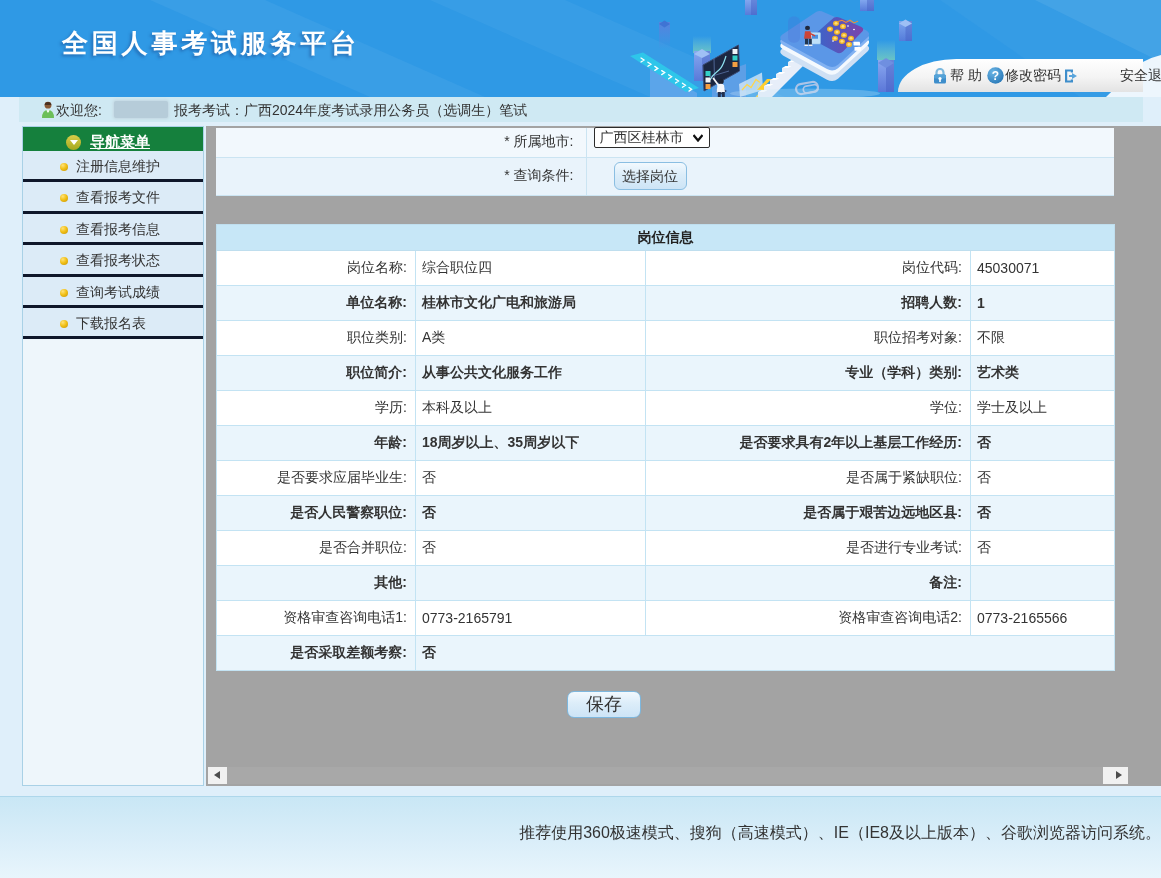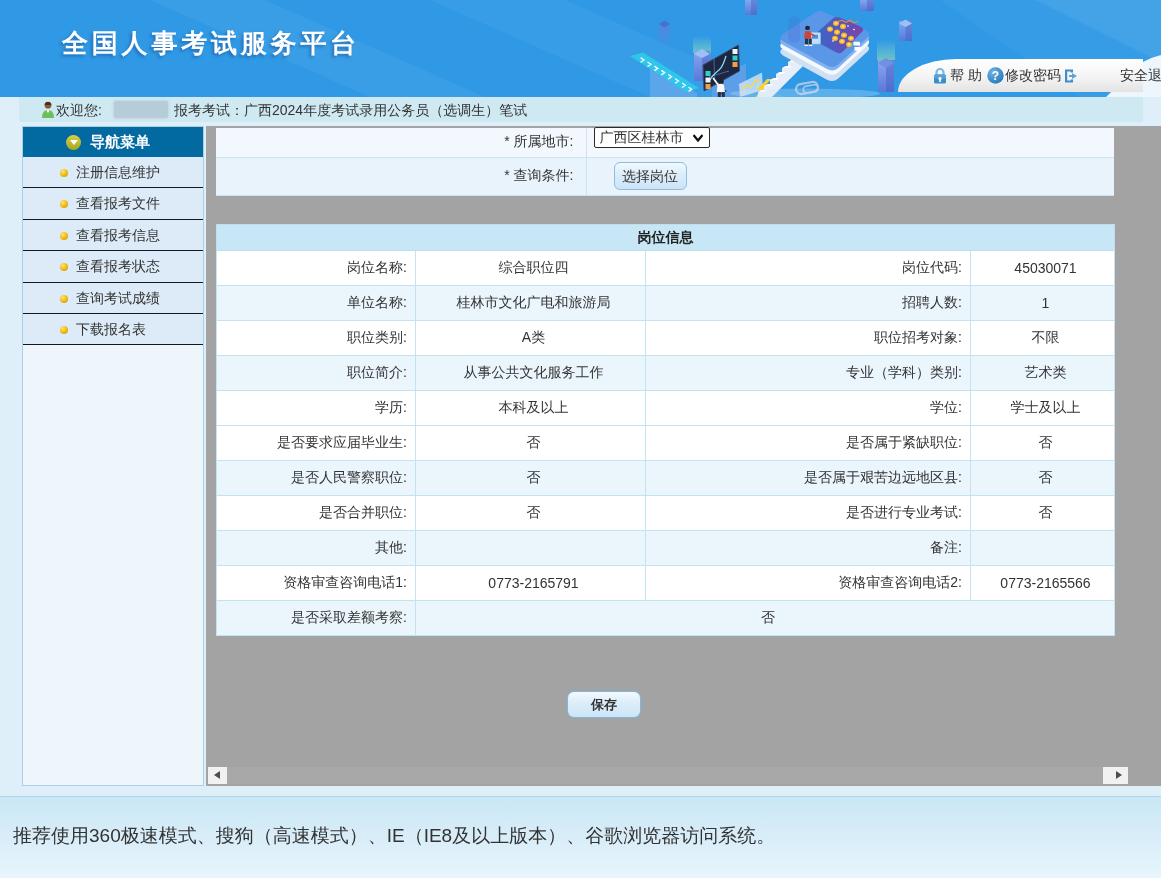--- a/index.html
+++ b/index.html
@@ -14,25 +14,25 @@
   #topbar .itm { position:absolute; top:0; height:33px; line-height:33px; font-size:14px; color:#333; white-space:nowrap; }
   #topbar svg { vertical-align:-3px; }
 
   
   #welcome { position:absolute; left:19px; top:97px; width:1124px; height:25px; background:#cfe9f3; font-size:14px; color:#333; }
   #welcome .t { position:absolute; top:0; line-height:27px; white-space:nowrap; }
   #redact { position:absolute; left:95px; top:4px; width:54px; height:17px; background:#b6ccd9; border-radius:2px; box-shadow:0 0 3px 1px #c3d6e0; }
 
   
   #sidebar { position:absolute; left:22px; top:126px; width:182px; height:660px; background:#eef6fb; border:1px solid #a9d1e6; }
-  #navhead { height:30px; background:#0369a1; color:#fff; font-size:15px; font-weight:bold; line-height:30px; }
+  #navhead { height:24px; background:#15803d; color:#fff; font-size:15px; font-weight:bold; line-height:30px;text-decoration:underline; }
   #navhead .circ { display:inline-block; width:15px; height:15px; border-radius:50%; background:linear-gradient(180deg,#d9ce49 0%,#a4a81e 100%); vertical-align:-3px; margin-left:43px; margin-right:9px; position:relative; }
   #navhead .circ:after { content:""; position:absolute; left:3.5px; top:5px; border-left:4px solid transparent; border-right:4px solid transparent; border-top:5px solid #fff; }
   #sidebar ul { list-style:none; }
-  #sidebar li { height:31.4px; line-height:31px; font-size:14px; color:#333; border-bottom:1px solid #0f172a; background:#dcebf7; position:relative; padding-left:53px; }
+  #sidebar li { height:31.4px; line-height:31px; font-size:14px; color:#333; border-bottom:3px solid #0f172a; background:#dcebf7; position:relative; padding-left:53px; }
   #sidebar li i { position:absolute; left:37px; top:12px; width:8px; height:8px; border-radius:50%; background:radial-gradient(circle at 35% 30%,#ffe27a 0%,#f2c118 45%,#c49206 100%); }
 
   
   #pane { position:absolute; left:206px; top:126px; width:1068px; height:660px; background:#a3a3a3; border:2px solid #a3a3a3; }
 
   
   #formtbl { position:absolute; left:8px; top:0; width:898px; border-collapse:collapse; table-layout:fixed; }
   #formtbl td { font-size:14px; color:#333; }
   #formtbl tr.r1 { height:29px; background:#f2f8fd; }
   #formtbl tr.r2 { height:38px; background:#e9f3fb; }
@@ -41,37 +41,37 @@
   #selbox { display:inline-block; position:relative; top:-4.5px; width:116px; height:21px; border:1px solid #2b2b2b; border-radius:2px; background:#fff; font-size:14px; line-height:19px; padding-left:5px; position:relative; margin-left:7px; vertical-align:middle; }
   #selbox svg { position:absolute; right:6px; top:6px; }
   .btn { display:inline-block; border:1px solid #8abee2; border-radius:5px; background:linear-gradient(180deg,#f2f9fe 0%,#dcedf9 45%,#cde4f6 100%); font-size:14px; color:#333; text-align:center; }
   #btn-select { width:73px; height:28px; line-height:26px; margin-left:27px; border-radius:6px; }
 
   
   #gtable { position:absolute; left:8px; top:96px; width:898px; border-collapse:collapse; table-layout:fixed; }
   #gtable th { height:26px; background:#c7e7f7; font-size:14px; color:#222; font-weight:bold; border:1px solid #bfdeee; }
   #gtable td { height:35px; font-size:14px; color:#333; border:1px solid #c3e3f3;margin-top:27px; }
   #gtable td.lab { text-align:right; padding-right:8px; }
-  #gtable td.val { text-align:center; padding-left:6px; }
+  #gtable td.val { text-align:left; padding-left:6px; }
   #gtable tr.odd  { background:#ffffff; }
-  #gtable tr.even { background:#eaf5fc; }
-
-  #btn-save { position:absolute; left:359px; top:563px; width:74px; height:27px; line-height:25px; font-size:13px; border-radius:7px; border:1px solid #7db7de;font-weight:bold; }
+  #gtable tr.even { background:#eaf5fc;font-weight:bold; }
+
+  #btn-save { position:absolute; left:359px; top:563px; width:74px; height:27px; line-height:25px; font-size:18px; border-radius:7px; border:1px solid #7db7de; }
 
   
   .sb { position:absolute; background:#f1f1f1; }
   #vsb { right:0; top:0; width:17px; height:641px; }
   #hsb { left:0; bottom:0; width:920px; height:17px; }
   #corner { position:absolute; right:0; bottom:0; width:17px; height:17px; background:#f1f1f1; }
   .thumb { position:absolute; background:#a8a8a8; }
   .arr { position:absolute; width:0; height:0; }
 
   
   #footer { position:absolute; left:0; top:796px; width:1161px; height:82px; border-top:1px solid #aed7eb; background:linear-gradient(180deg,#c9e7f5 0%,#daeef9 55%,#e8f5fc 100%); }
-  #footer p { margin-top:26px; text-align:left; font-size:19px; color:#333; text-indent:13px; }
+  #footer p { margin-top:26px; text-align:right; font-size:16px; color:#333; text-indent:13px; }
 </style>
 </head>
 <body>
 
 <div id="header">
   <svg id="illus" width="1161" height="97" viewBox="0 0 1161 97">
     <defs>
       <linearGradient id="gbeam" x1="0" y1="0" x2="0" y2="1">
         <stop offset="0" stop-color="#a8e8c0" stop-opacity="0"></stop>
         <stop offset="1" stop-color="#8fdfae" stop-opacity=".6"></stop>
@@ -344,20 +344,26 @@
           <td class="val">从事公共文化服务工作</td>
           <td class="lab">专业（学科）类别:</td>
           <td class="val">艺术类</td>
         </tr>
     <tr class="odd">
           <td class="lab">学历:</td>
           <td class="val">本科及以上</td>
           <td class="lab">学位:</td>
           <td class="val">学士及以上</td>
         </tr>
+    <tr class="even">
+          <td class="lab">年龄:</td>
+          <td class="val">18周岁以上、35周岁以下</td>
+          <td class="lab">是否要求具有2年以上基层工作经历:</td>
+          <td class="val">否</td>
+        </tr>
     <tr class="odd">
           <td class="lab">是否要求应届毕业生:</td>
           <td class="val">否</td>
           <td class="lab">是否属于紧缺职位:</td>
           <td class="val">否</td>
         </tr>
     <tr class="even">
           <td class="lab">是否人民警察职位:</td>
           <td class="val">否</td>
           <td class="lab">是否属于艰苦边远地区县:</td>

